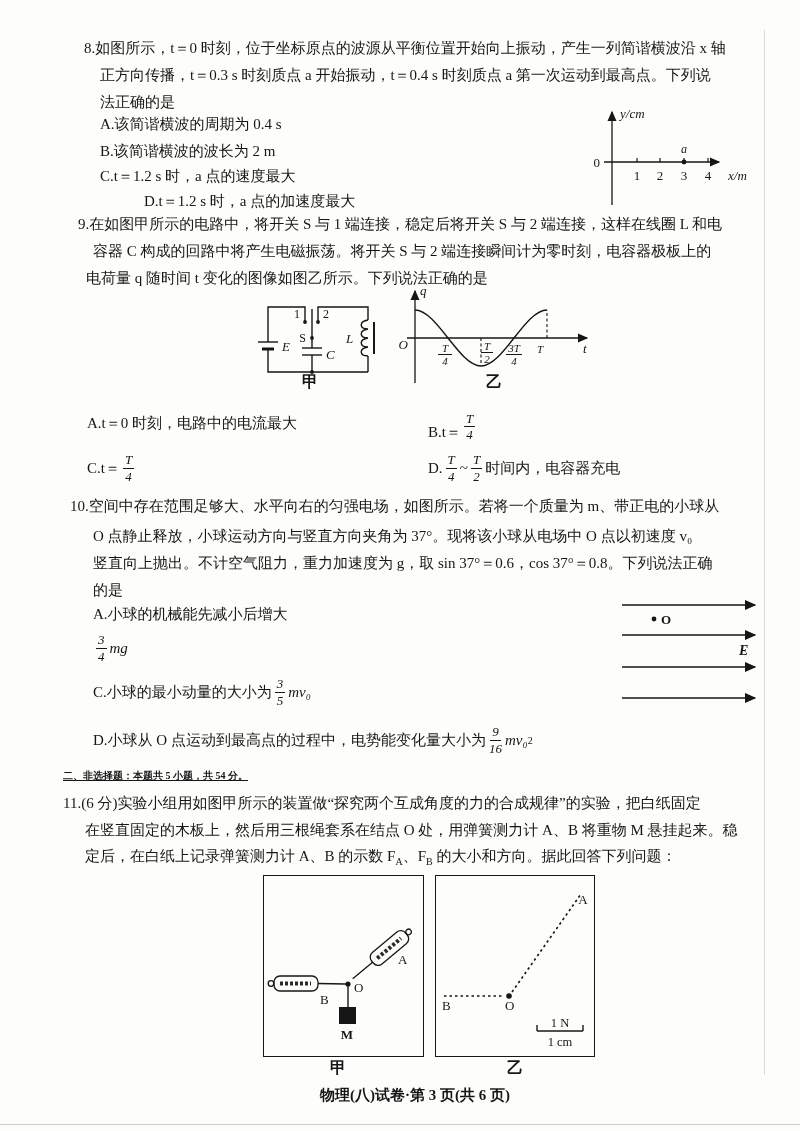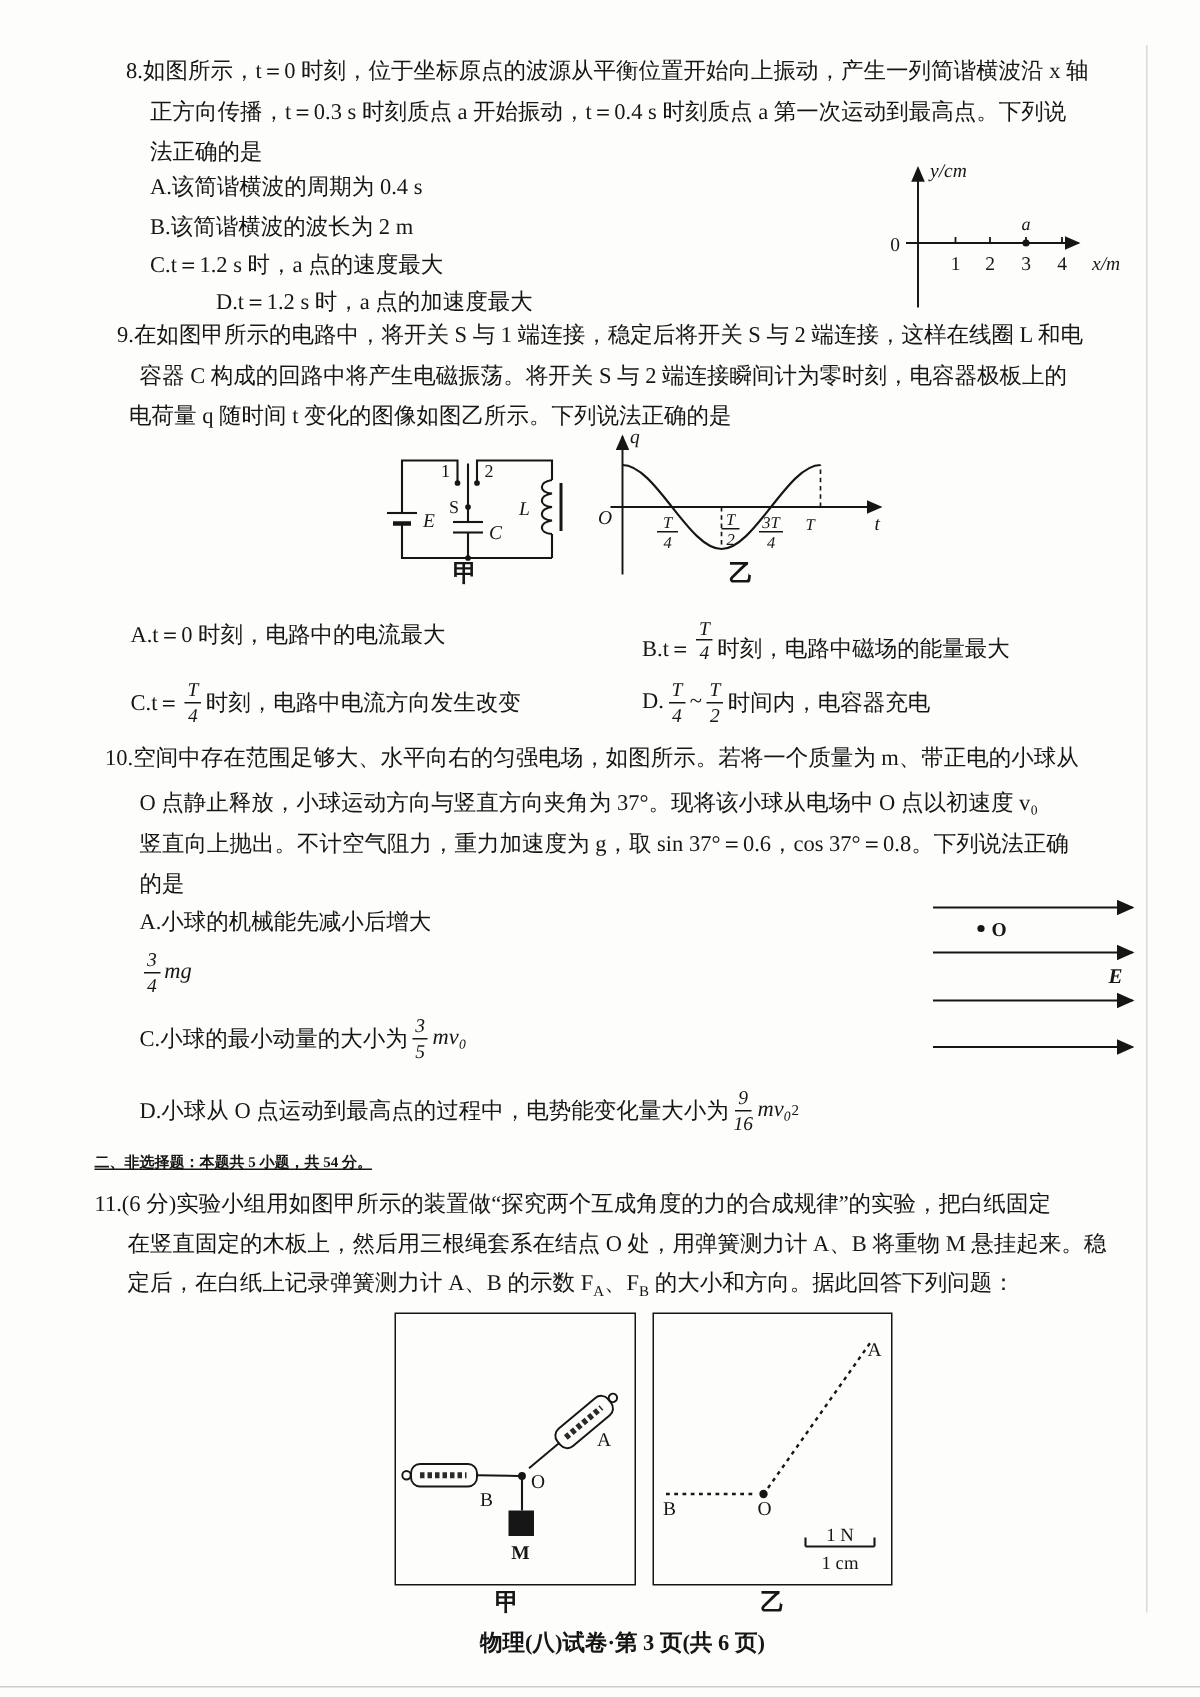--- a/index.html
+++ b/index.html
@@ -122,29 +122,27 @@
   </svg>
   <div class="abs caption" style="left:486px;top:372px;">乙</div>
 
   <div class="abs opt" style="left:87px;top:414px;text-align:right;">A.t＝0 时刻，电路中的电流最大</div>
   <div class="abs opt-row" style="left:428px;top:400px;height:42px;align-items:flex-end;">
     <span>B.t＝</span>
       <span class="frac">
         <span class="fnum">T</span>
         <span class="fden">4</span>
       </span>
-      <span>时刻，电路中磁场的能量最大</span>
   </div>
   <div class="abs opt-row" style="left:87px;top:447px;height:42px;">
     <span>C.t＝</span>
       <span class="frac">
         <span class="fnum">T</span>
         <span class="fden">4</span>
       </span>
-      <span>时刻，电路中电流方向发生改变</span>
   </div>
   <div class="abs opt-row" style="left:428px;top:447px;height:42px;">
     <span>D.</span>
       <span class="frac">
         <span class="fnum">T</span>
         <span class="fden">4</span>
       </span>
       <span>~</span>
       <span class="frac">
         <span class="fnum">T</span>

